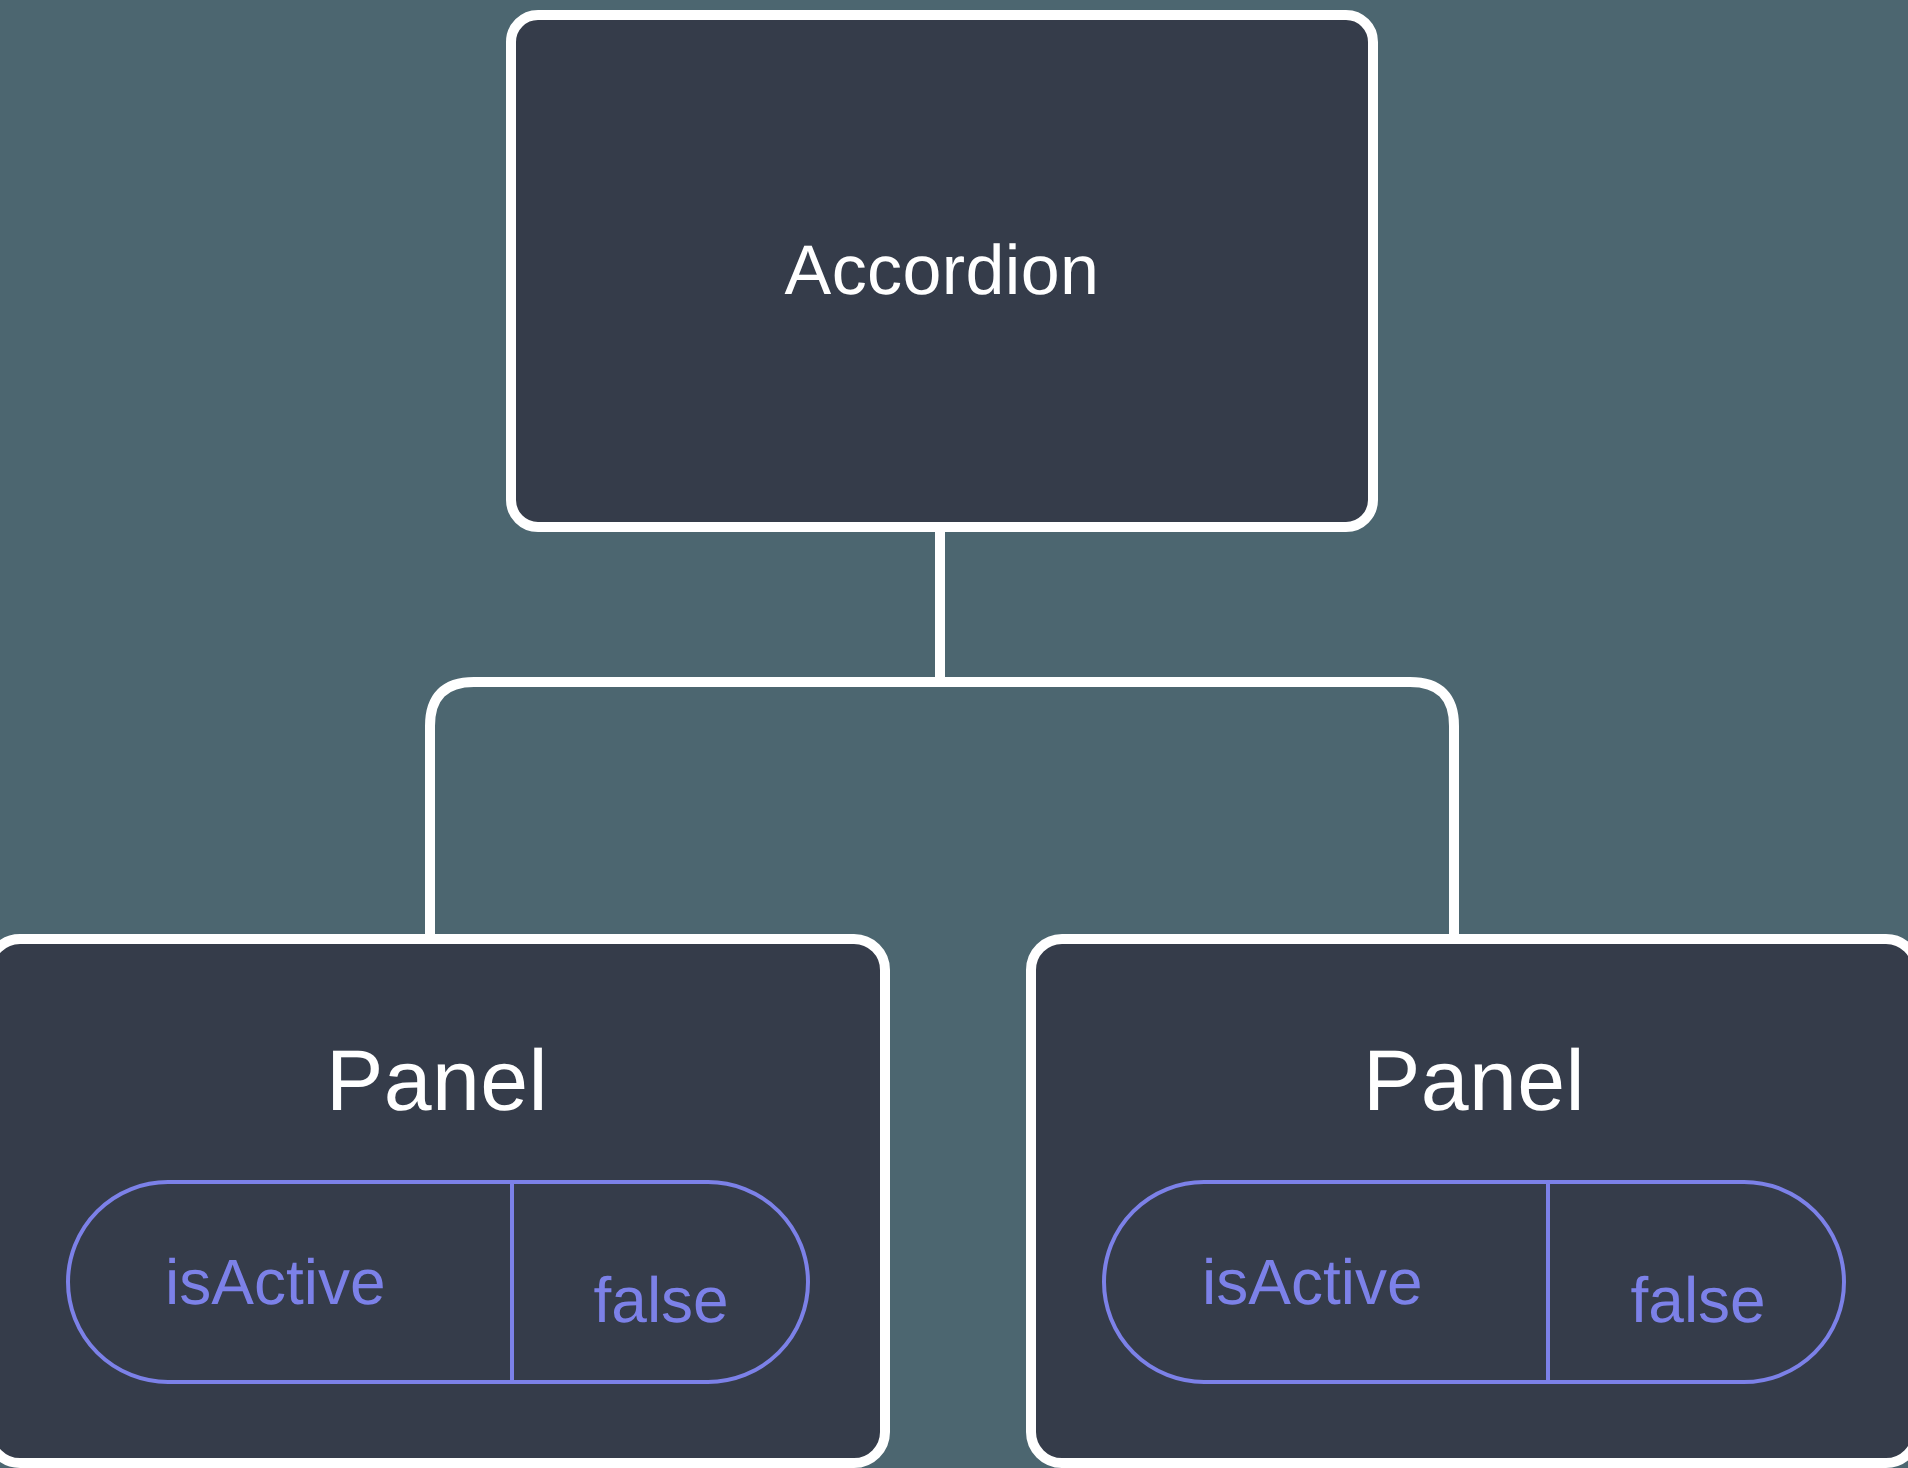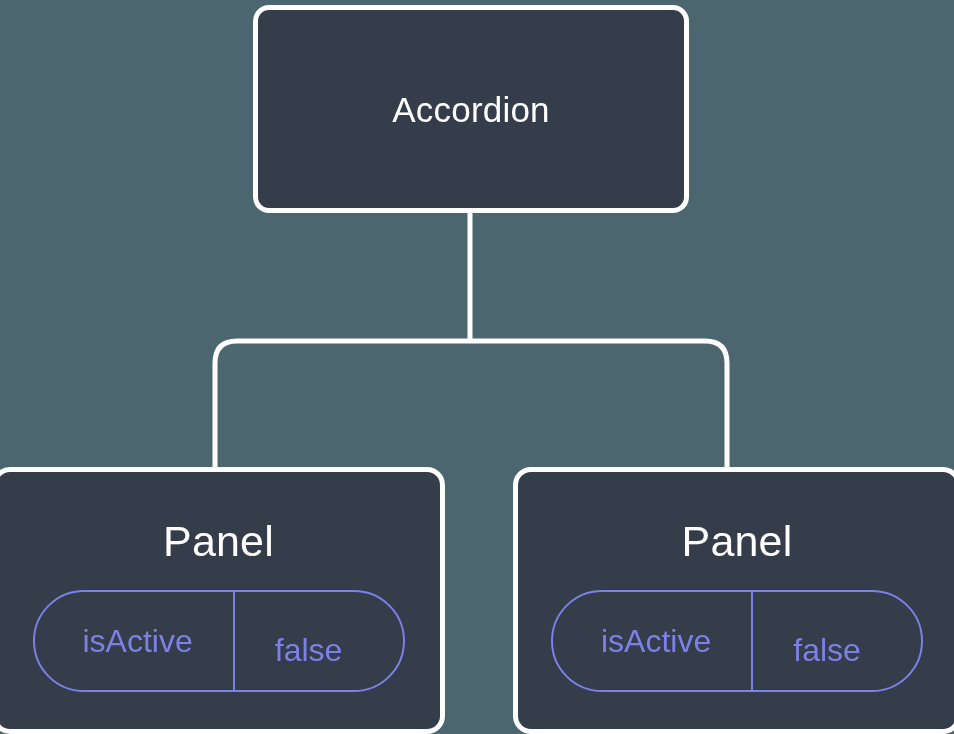--- a/index.html
+++ b/index.html
@@ -54,21 +54,21 @@
     letter-spacing: 0.2px;
     line-height: 1;
     text-align: center;
   }
 
   
   .node-root {
     left: 253px;
     top: 5px;
     width: 436px;
-    height: 208px;
+    height: 261px;
   }
 
   
   .node-panel {
     top: 467px;
     height: 267px;
     padding-top: 48px;
     justify-content: flex-start;
     border-radius: 18px;
   }
@@ -89,20 +89,21 @@
 
   
   .state-badge {
     margin-top: 27px;
     display: flex;
     align-items: stretch;
     border: 2px solid #7c81e8;
     border-radius: 999px;
     height: 102px;
     overflow: hidden;
+    gap: 22px;
   }
 
   .badge-key,
   .badge-value {
     display: flex;
     align-items: center;
     justify-content: center;
     color: #7c81e8;
     font-size: 32px;
     line-height: 1;

